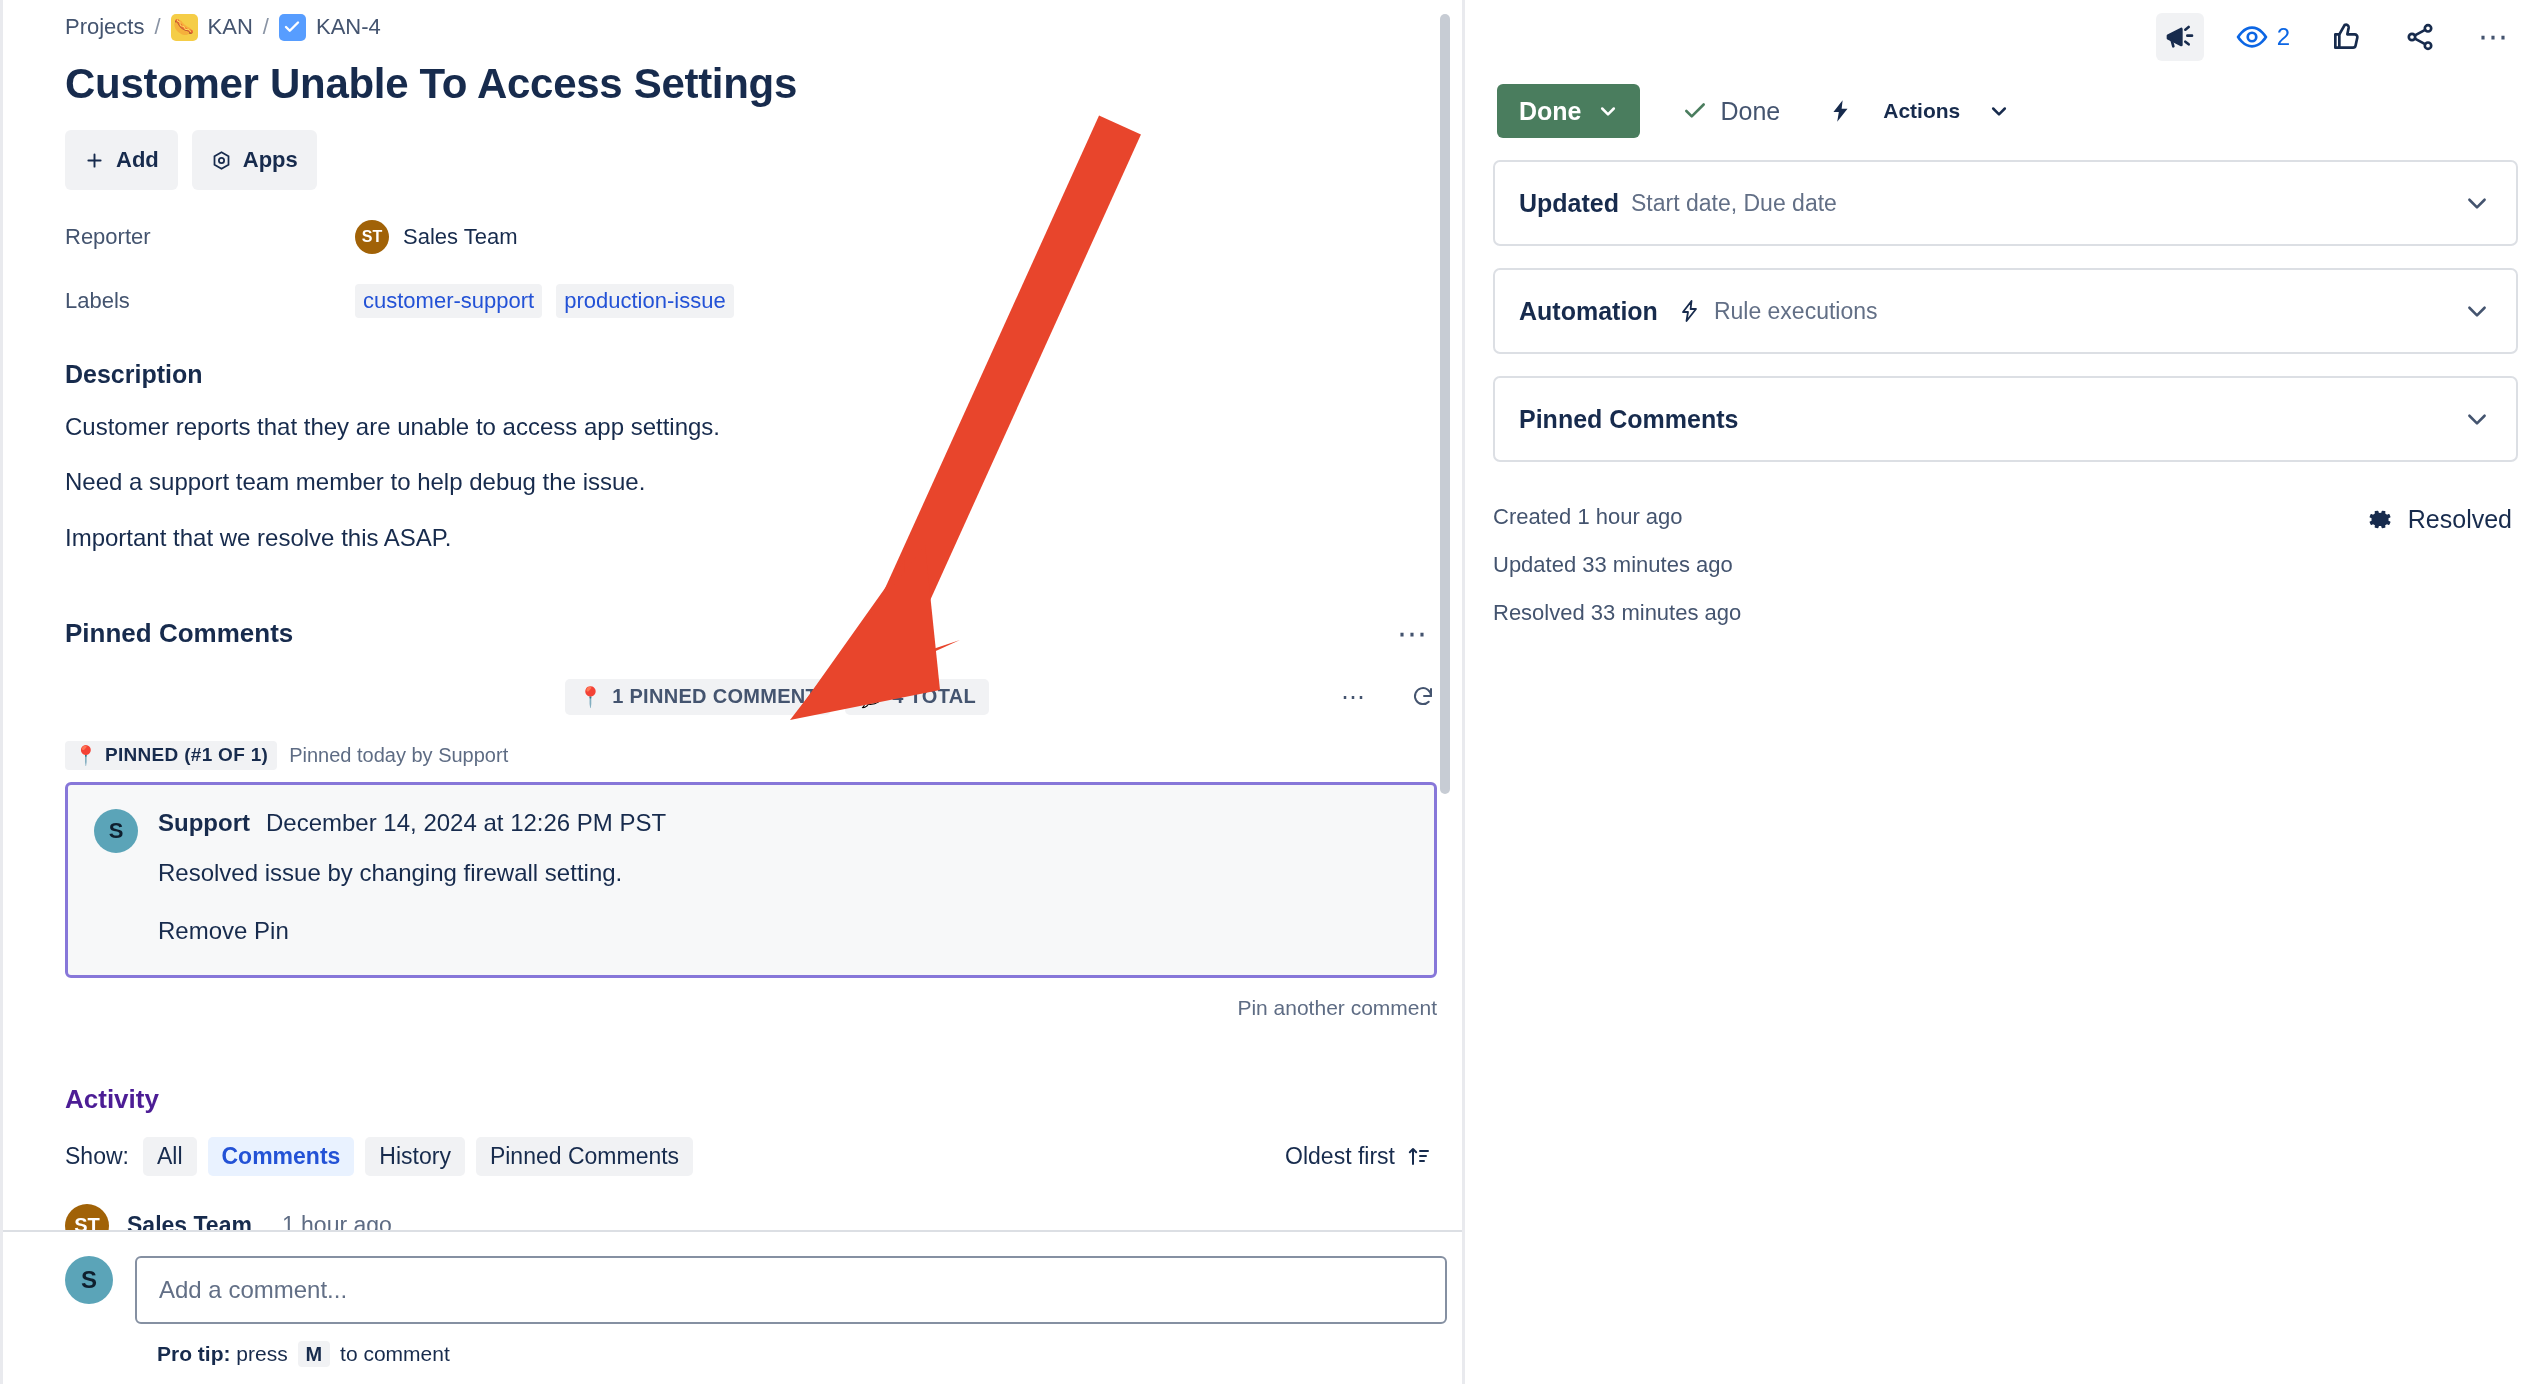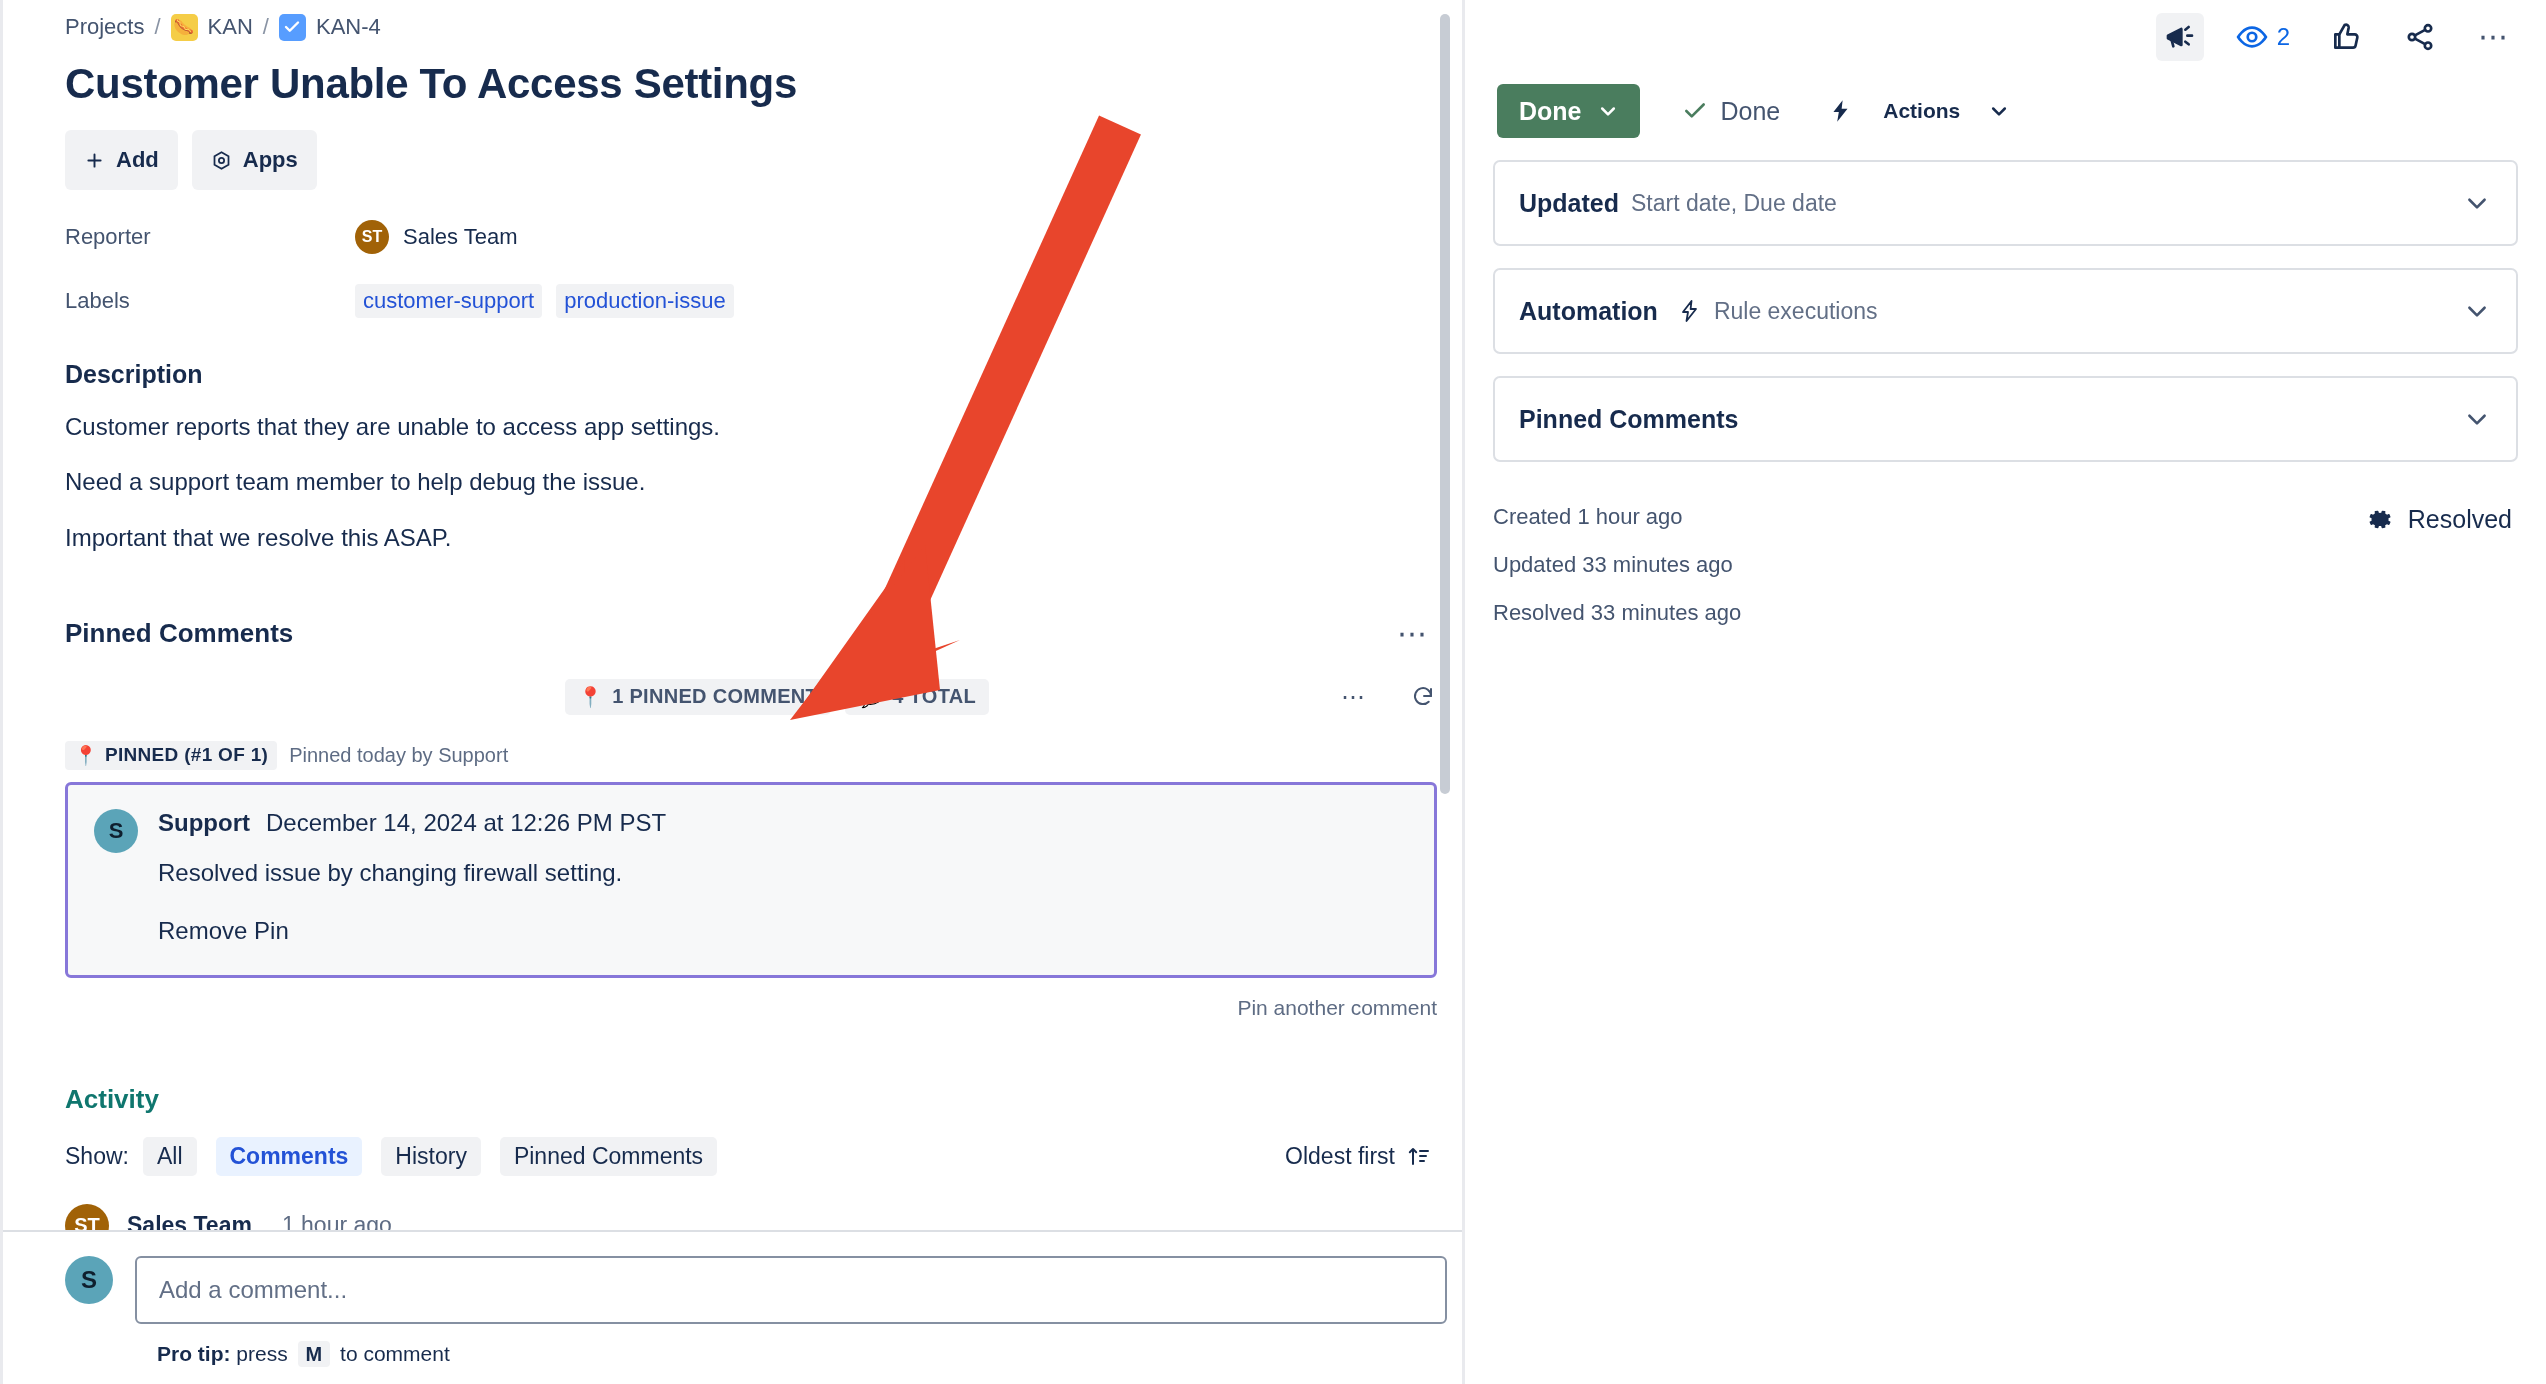--- a/index.html
+++ b/index.html
@@ -129,26 +129,26 @@
     font-size:24px; color:#172b4d; margin-top:30px;
     background:none;border:none;padding:0;cursor:pointer;font-family:inherit;
   }
   .pin-another {
     width:1372px; text-align:right; margin-top: 18px;
     font-size:21px; color:#5e6c84; cursor:pointer;
   }
 
   
   .activity-sec { margin-top: 64px; }
-  .activity-h { font-size:26px; font-weight:700; color:#0f766e; }
+  .activity-h { font-size:26px; font-weight:700; color:#4c1d95; }
   .activity-bar {
     display:flex; align-items:center; margin-top: 22px; width:1372px;
   }
   .show-lbl { font-size:23px; color:#172b4d; margin-right:14px; }
-  .filters { display:flex; gap:19px; }
+  .filters { display:flex; gap:11px; }
   .filter-btn {
     background:#f1f2f4; border:none; border-radius:5px;
     padding:6px 14px; font-size:23px; color:#172b4d;
     font-family:inherit; cursor:pointer;
   }
   .filter-btn.active { background:#e9f2ff; color:#2352d6; font-weight:600; }
   .sort-ctl {
     margin-left:auto; display:inline-flex; align-items:center; gap:12px;
     font-size:23px; color:#172b4d; cursor:pointer;
     background:none;border:none;font-family:inherit;

